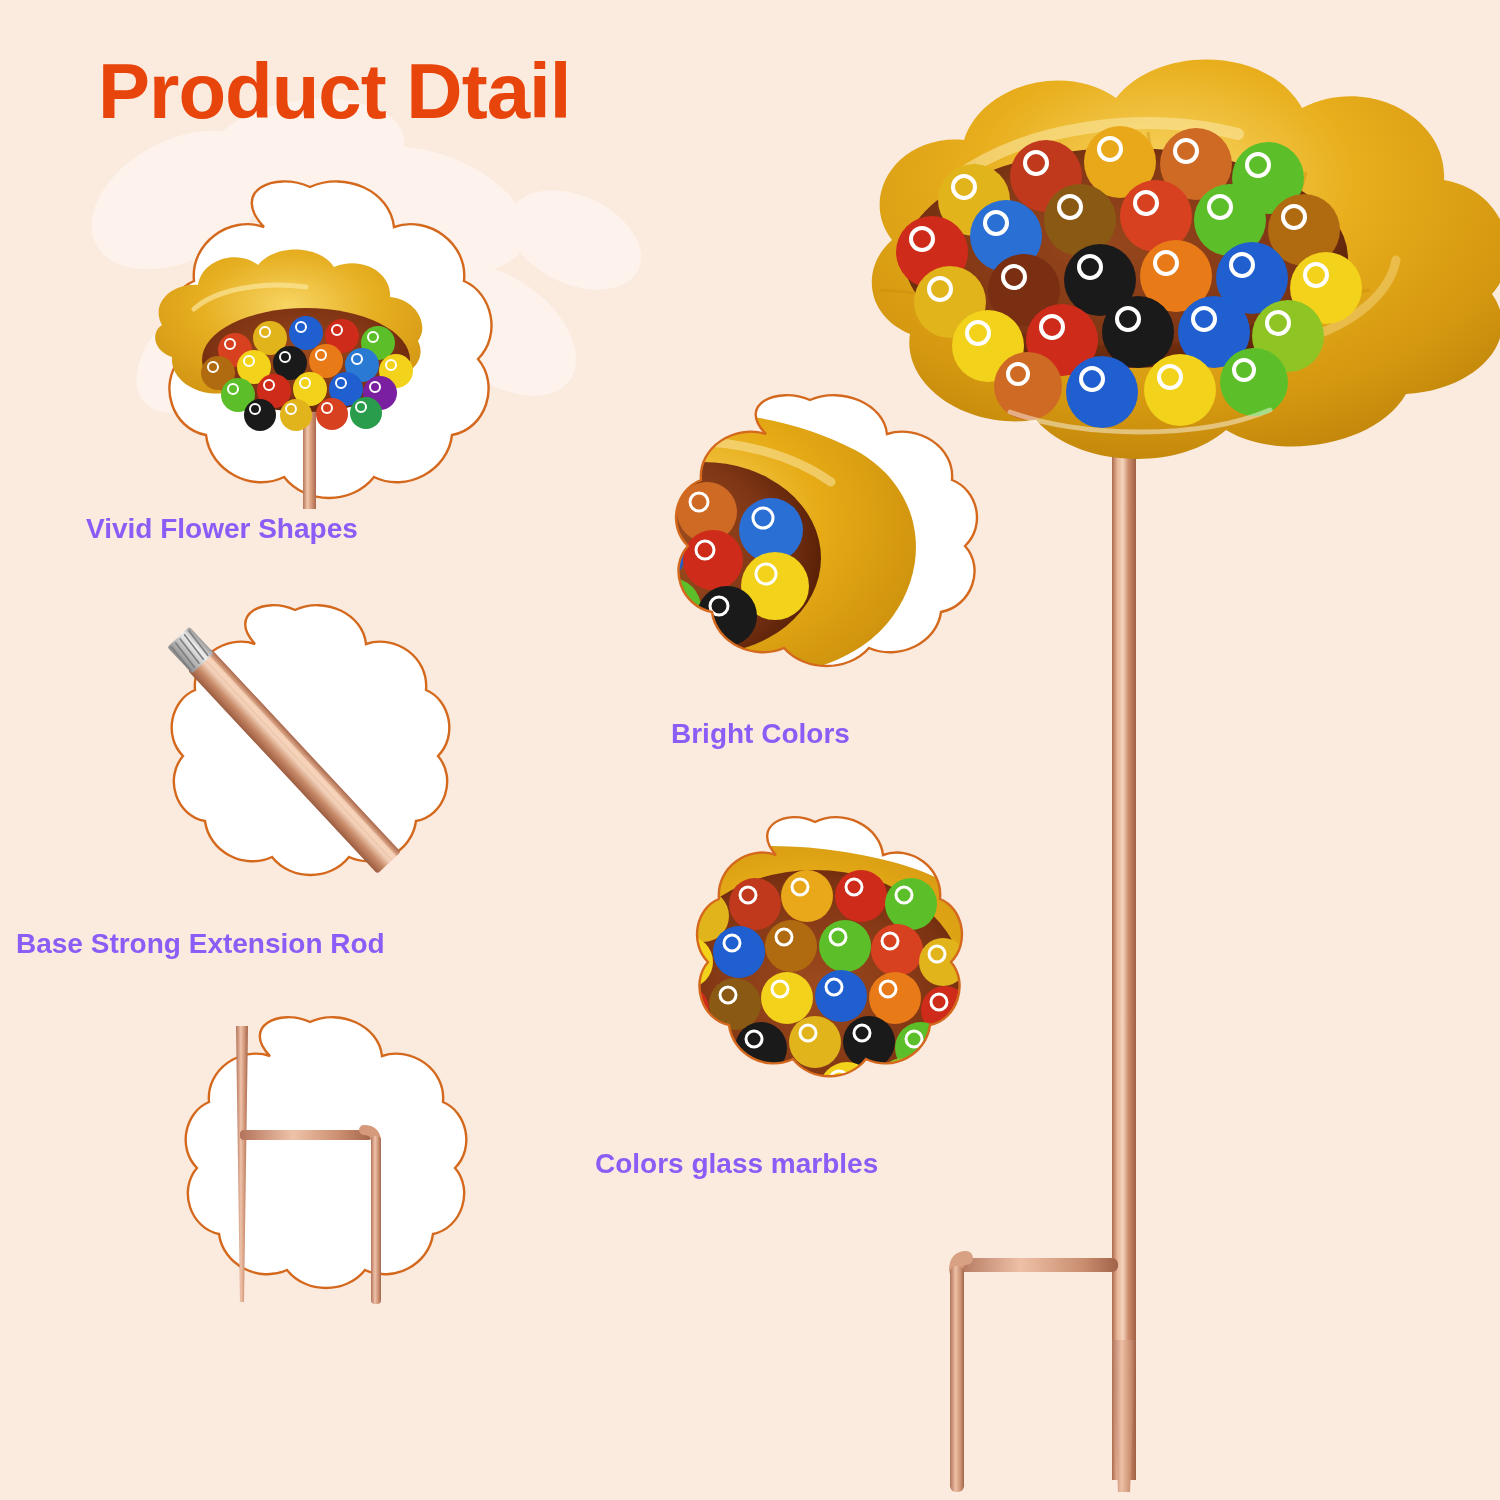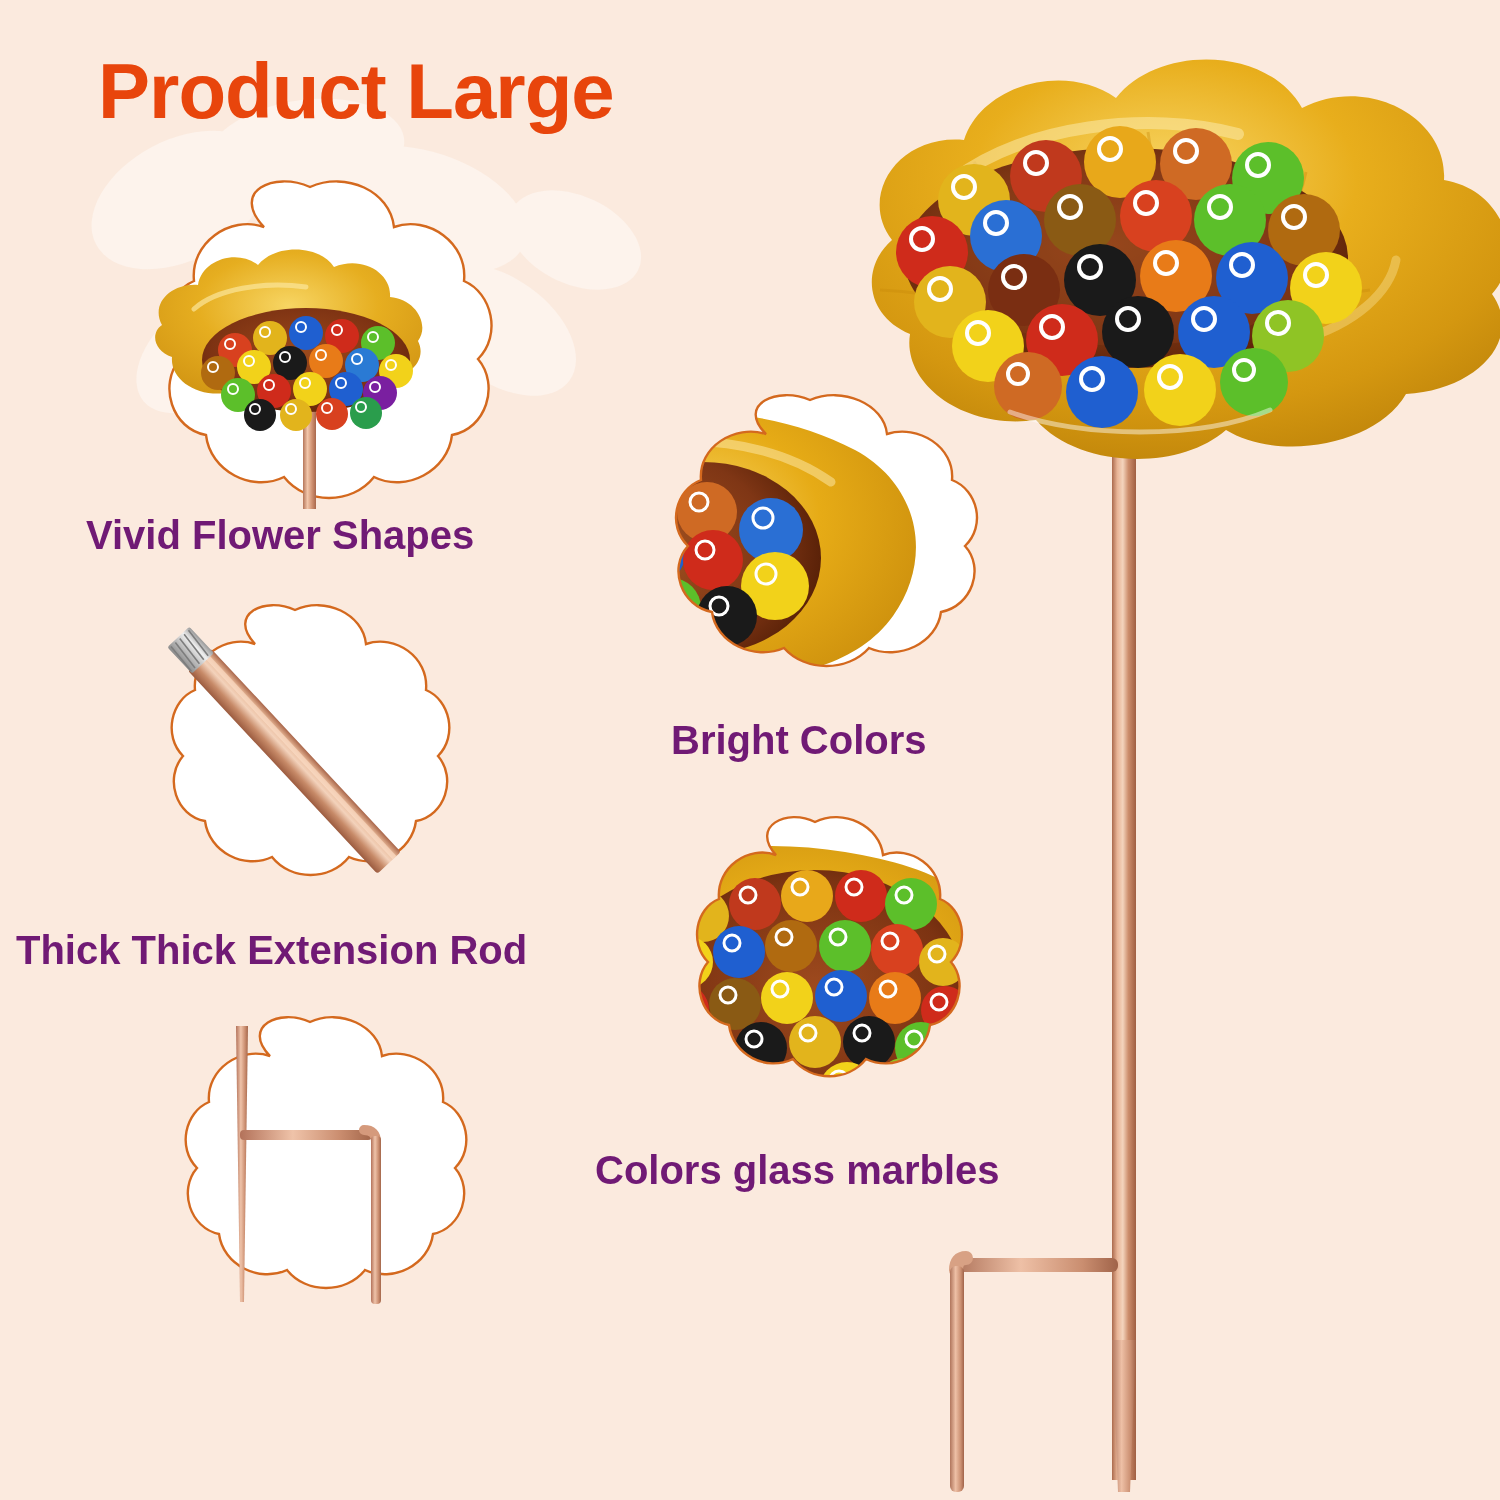--- a/index.html
+++ b/index.html
@@ -23,23 +23,23 @@
     letter-spacing:-1px;
     line-height:1;
     white-space:nowrap;
   }
 
   
   .callout{position:absolute;}
   .callout-bubble{position:absolute;left:0;top:0;}
   .callout-label{
     position:absolute;
-    font-size:40px;
+    font-size:28px;
     font-weight:600;
-    color:#701a75;
+    color:#8b5cf6;
     white-space:nowrap;
     line-height:1;
   }
 
   
   .hero{position:absolute;left:760px;top:40px;width:720px;height:1460px;}
 
   svg{display:block;overflow:visible;}
 </style>
 </head>
@@ -52,21 +52,21 @@
       <ellipse cx="150" cy="120" rx="95" ry="60" transform="rotate(-28 150 120)"></ellipse>
       <ellipse cx="275" cy="72" rx="100" ry="52" transform="rotate(-8 275 72)"></ellipse>
       <ellipse cx="395" cy="130" rx="105" ry="58" transform="rotate(18 395 130)"></ellipse>
       <ellipse cx="300" cy="215" rx="120" ry="66" transform="rotate(4 300 215)"></ellipse>
       <ellipse cx="470" cy="250" rx="86" ry="52" transform="rotate(36 470 250)"></ellipse>
       <ellipse cx="175" cy="270" rx="80" ry="48" transform="rotate(-40 175 270)"></ellipse>
       <ellipse cx="545" cy="160" rx="70" ry="44" transform="rotate(25 545 160)"></ellipse>
     </g>
   </svg>
 
-  <div class="page-title">Product Large</div>
+  <div class="page-title">Product Dtail</div>
 
   <div class="callout" style="left:110px;top:175px;width:430px;height:420px;">
     <svg class="callout-bubble" width="400" height="340" viewBox="0 0 400 340">
       <defs>
         <radialGradient id="dish1" cx="50%" cy="36%" r="70%">
           <stop offset="0%" stop-color="#f7d563"></stop>
           <stop offset="48%" stop-color="#e6ae20"></stop>
           <stop offset="100%" stop-color="#cf9212"></stop>
         </radialGradient>
         <radialGradient id="well1" cx="48%" cy="42%" r="62%">
@@ -198,21 +198,21 @@
           <g stroke="#7d7d7d" stroke-width="1.6">
             <line x1="-2" y1="150" x2="30" y2="153"></line>
             <line x1="-2" y1="156" x2="30" y2="159"></line>
             <line x1="-2" y1="162" x2="30" y2="165"></line>
             <line x1="-2" y1="168" x2="30" y2="171"></line>
             <line x1="-2" y1="174" x2="30" y2="176"></line>
           </g>
         </g>
       </g>
     </svg>
-    <div class="callout-label" style="left:-112px;top:330px;">Thick Thick Extension Rod</div>
+    <div class="callout-label" style="left:-112px;top:330px;">Base Strong Extension Rod</div>
   </div>
 
   <div class="callout" style="left:140px;top:1012px;width:430px;height:420px;">
     <svg class="callout-bubble" width="340" height="325" viewBox="0 0 340 325">
       <defs>
         <linearGradient id="prongg" x1="0" y1="0" x2="1" y2="0">
           <stop offset="0%" stop-color="#b3725a"></stop>
           <stop offset="40%" stop-color="#efc3a9"></stop>
           <stop offset="75%" stop-color="#cb8e70"></stop>
           <stop offset="100%" stop-color="#a3664a"></stop>

